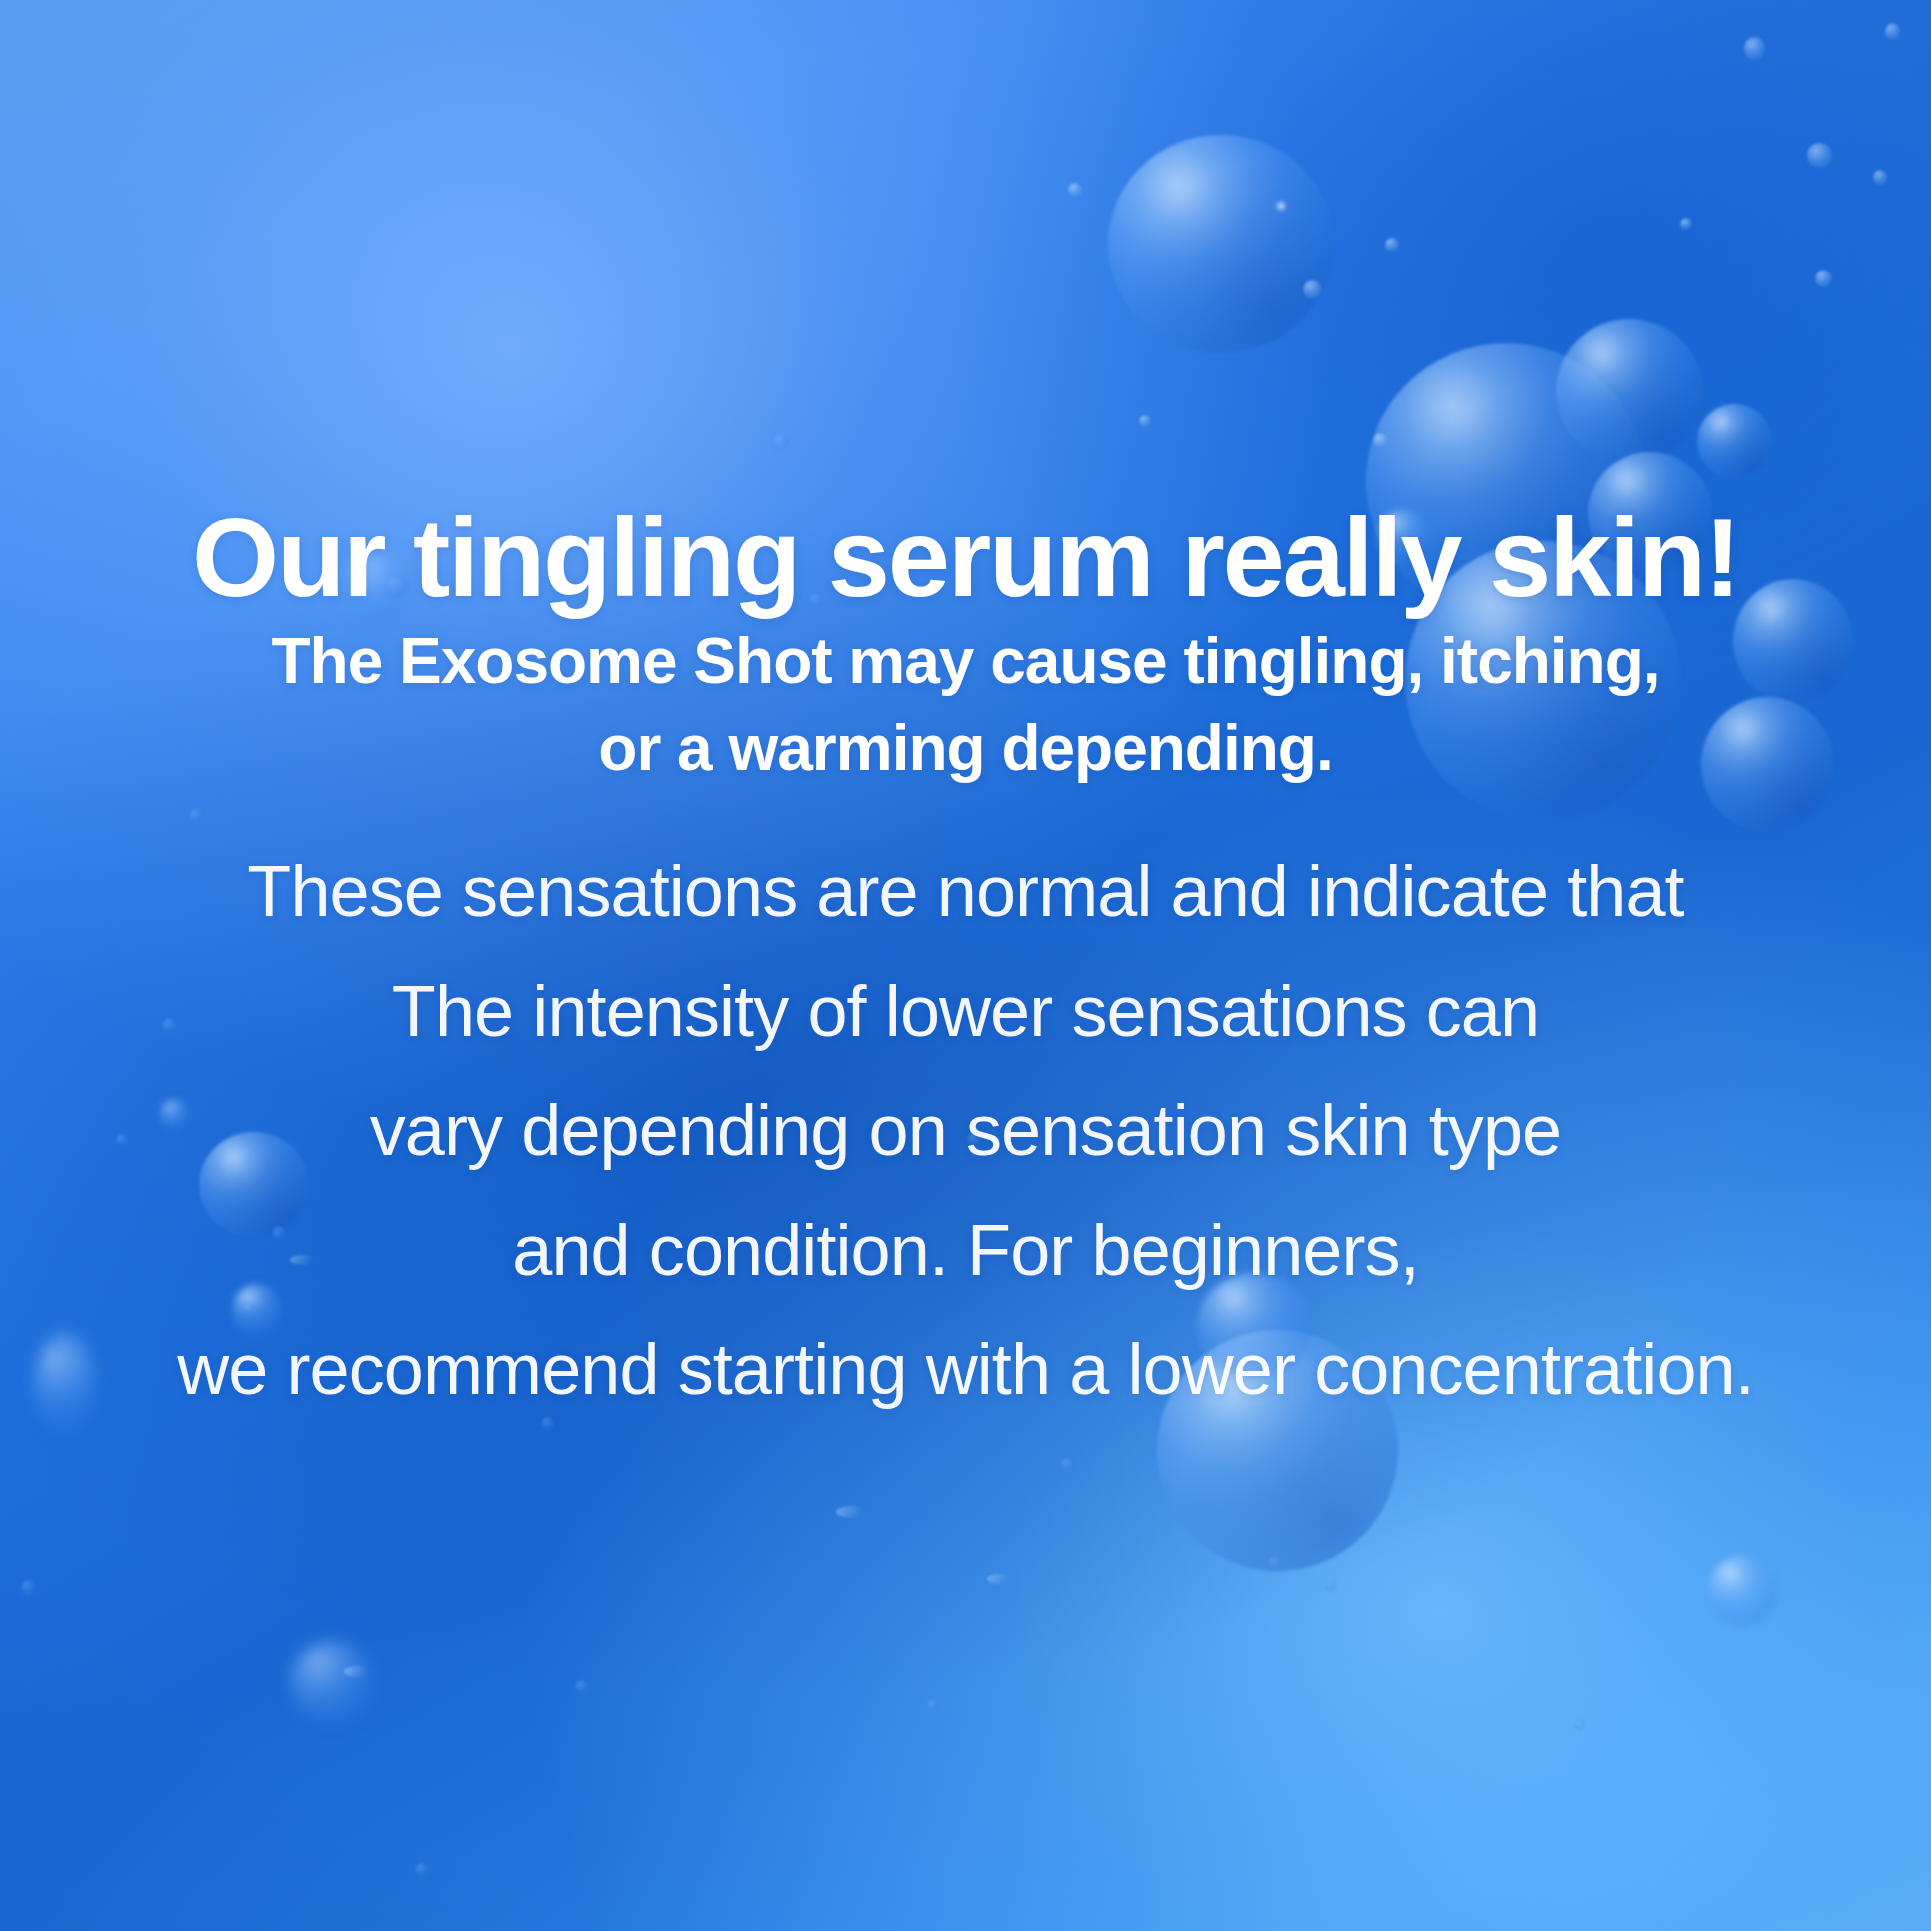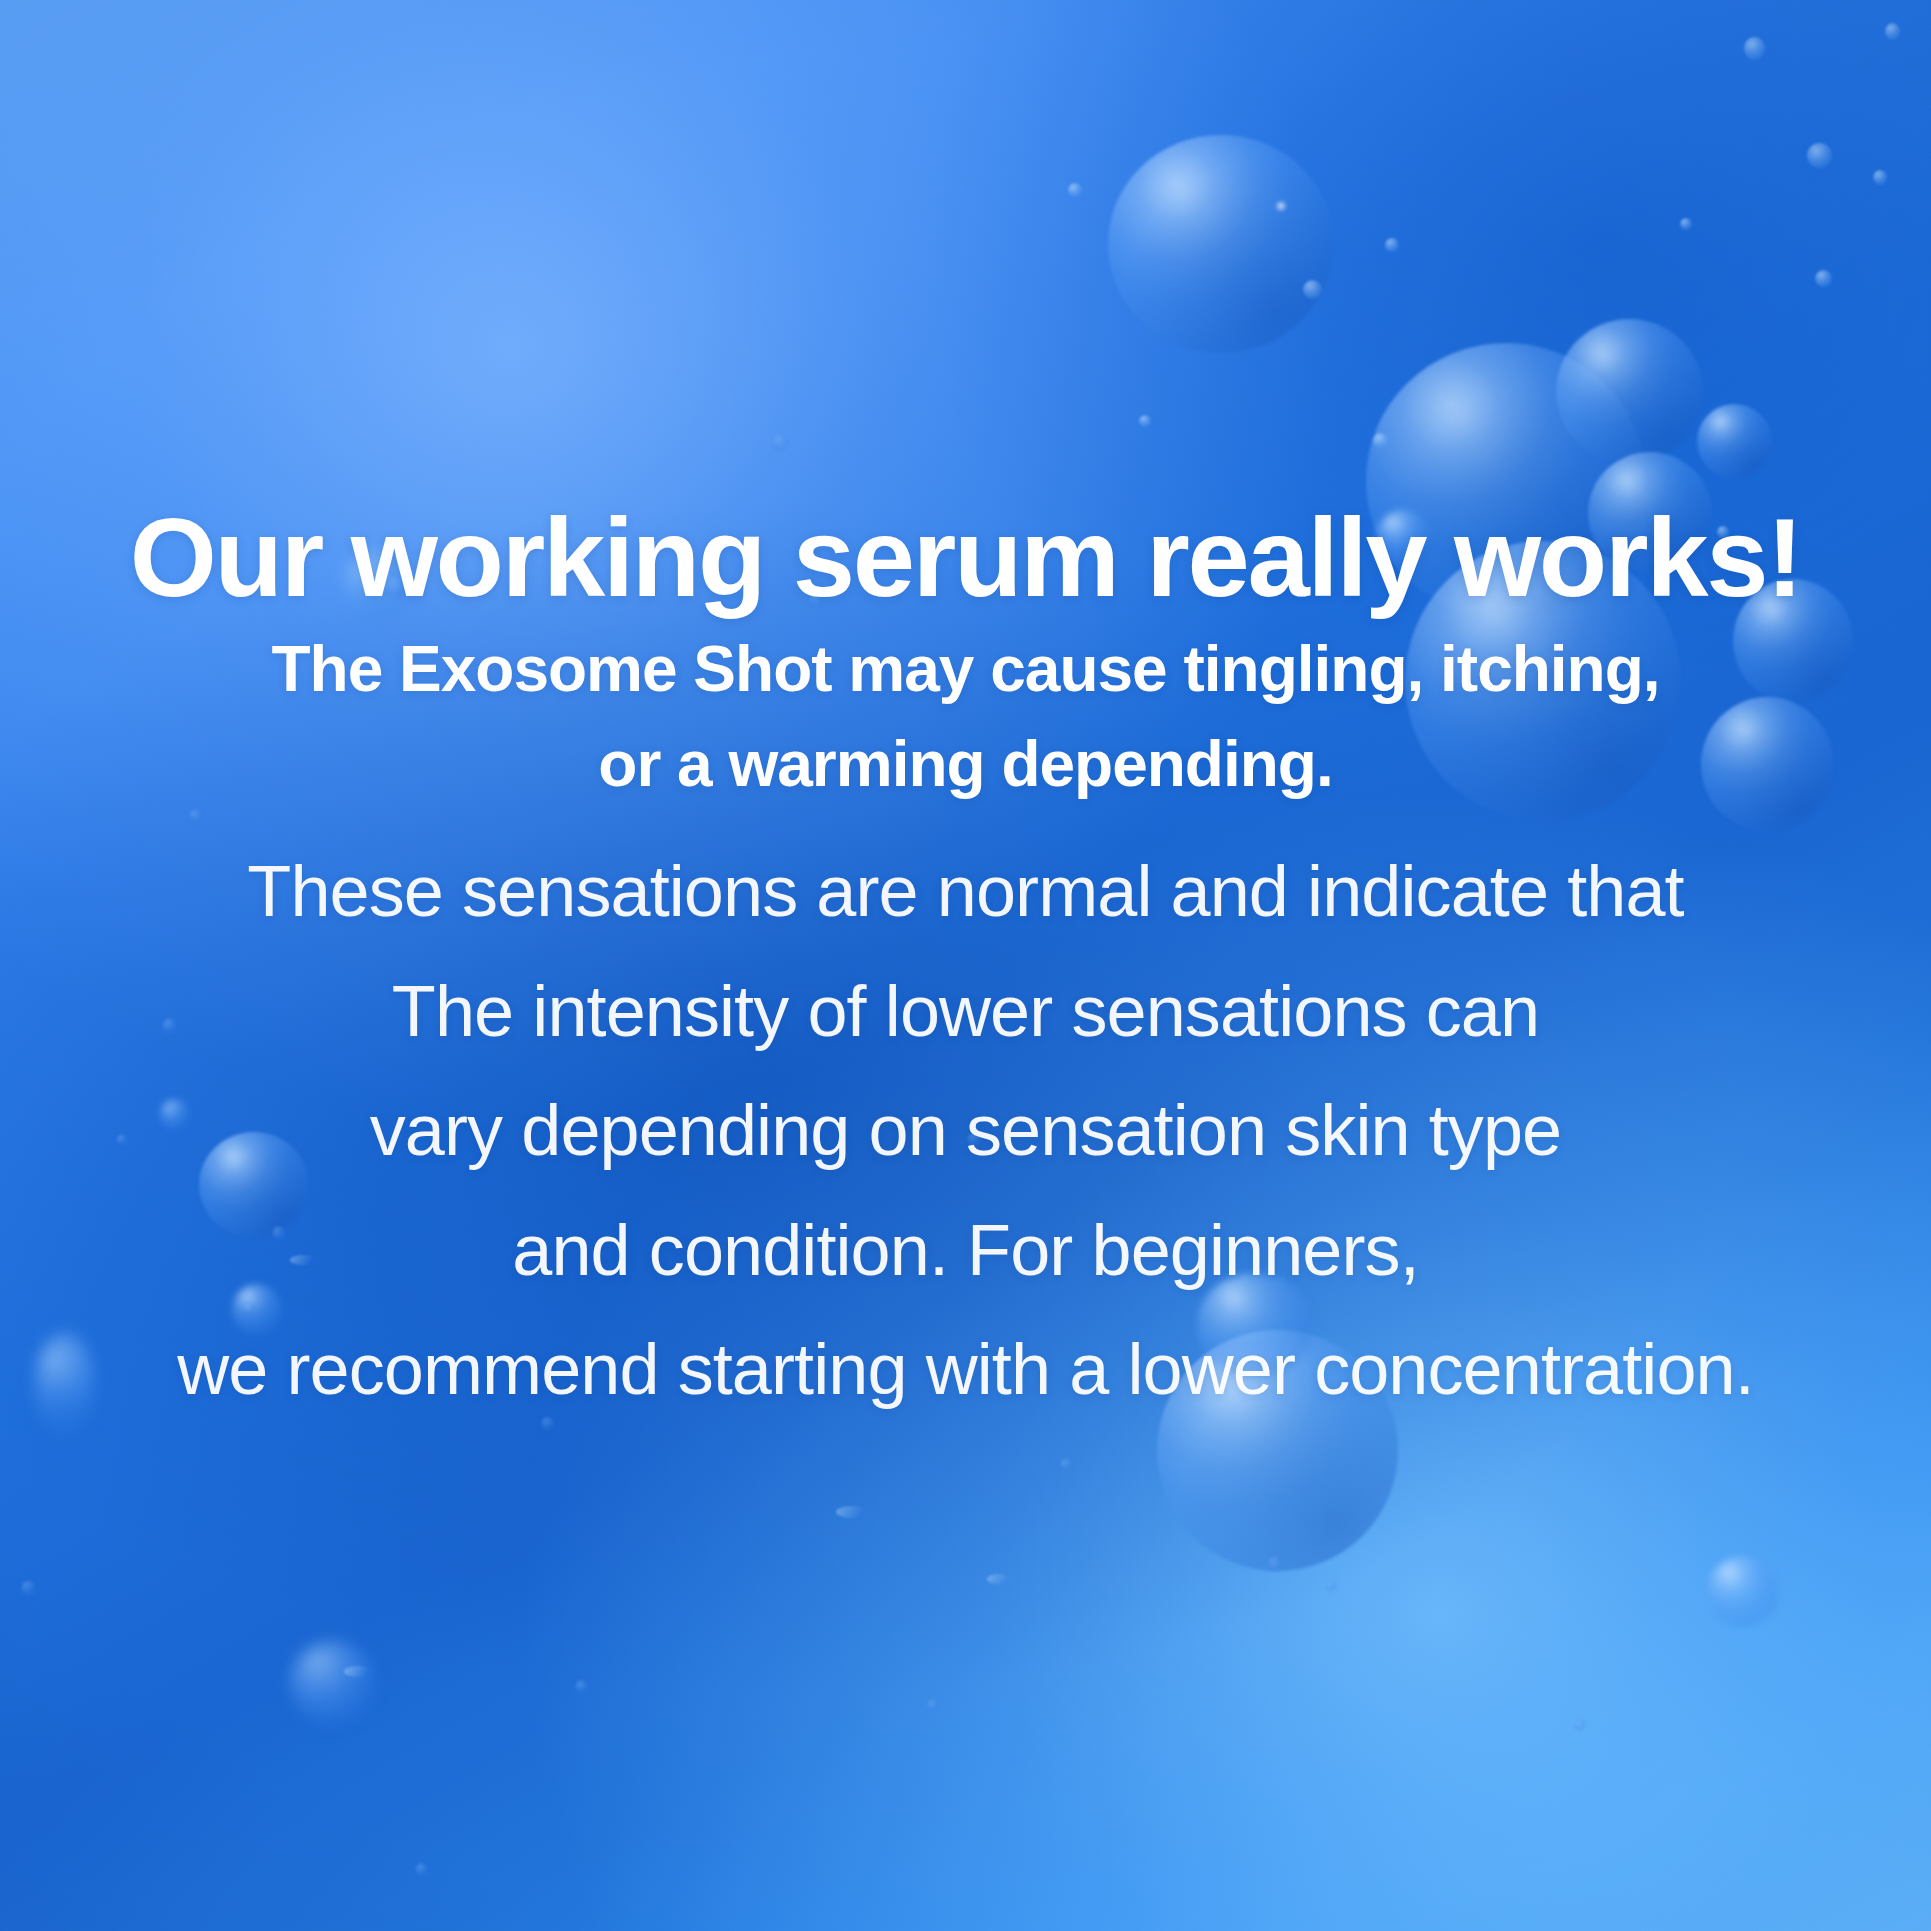--- a/index.html
+++ b/index.html
@@ -174,21 +174,21 @@
     top: 618px;
     left: 0;
     right: 0;
     font-size: 64px;
     font-weight: 700;
     letter-spacing: -1px;
     line-height: 1.36;
     color: #ffffff;
     text-shadow: 0 1.9px 8.7px rgba(10,60,140,0.16);
   }
-  .lede .l { display: block; margin-top: 8px; }
+  .lede .l { display: block; }
 
   .body {
     position: absolute;
     top: 832px;
     left: 0;
     right: 0;
     font-size: 72px;
     font-weight: 400;
     letter-spacing: -0.9px;
     line-height: 1.66;
@@ -341,21 +341,21 @@
     <div class="streak" style="left:836px;  top:1506px; width:33px; height:11.6px;"></div>
     <div class="streak" style="left:987px; top:1574px; width:25px; height:9.7px;"></div>
     <div class="streak" style="left:344px;  top:1666px; width:29px; height:10.6px;"></div>
     <div class="streak" style="left:290px;  top:1255px; width:27px; height:9.7px;"></div>
 
     <div class="bg-vignette"></div>
   </div>
 
   <div class="content">
 
-    <h1 class="headline">Our working serum really works!</h1>
+    <h1 class="headline">Our tingling serum really skin!</h1>
 
     <div class="lede">
       <span class="l">The Exosome Shot may cause tingling, itching,</span>
       <span class="l">or a warming depending.</span>
     </div>
 
     <div class="body">
       <span class="l">These sensations are normal and indicate that</span>
       <span class="l">The intensity of lower sensations can</span>
       <span class="l">vary depending on sensation skin type</span>

